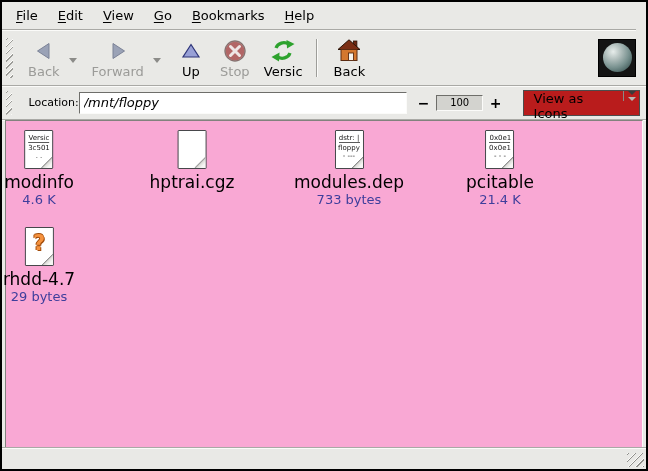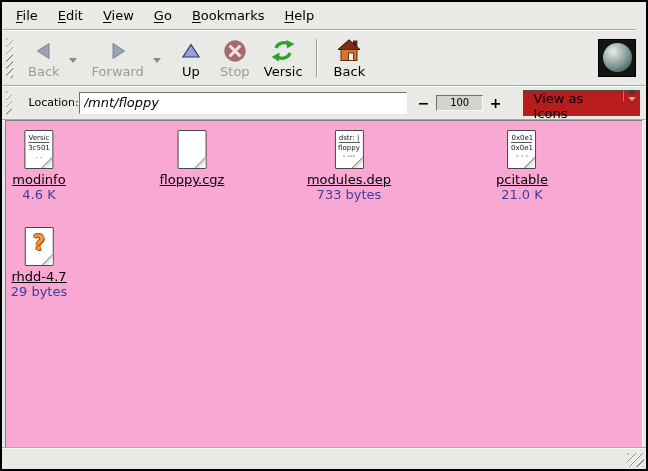--- a/index.html
+++ b/index.html
@@ -86,21 +86,21 @@
   .doc-icon::after{
     content:"";position:absolute;right:0;bottom:0;width:11px;height:11px;
     background:linear-gradient(135deg,rgba(0,0,0,0) 46%,#8e8e8e 50%,#dededa 58%,#f6f6f4 78%);
   }
   .doc-preview{padding-top:3px;font-size:7px;line-height:8px;color:#161616;overflow:hidden;}
   .doc-preview .pline:first-child{border-bottom:1px solid #5a5a5a;margin:0 3px 1px;}
   .q-mark{
     display:block;margin-top:4px;font-size:21px;line-height:22px;font-weight:bold;
     color:#f5923e;text-shadow:1px 1px 0 #a04a08,-1px 0 0 #a04a08,0 -1px 0 #a04a08;
   }
-  .file-name{font-size:13px;color:#000;text-decoration:underline;}
+  .file-name{font-size:17px;color:#000;}
   .file-size{font-size:13px;color:#3e3e9c;}
   
   .statusbar{
     position:absolute;left:0;right:0;bottom:0;height:20px;
     border-top:1px solid #fbfbf9;box-shadow:0 -1px 0 #a9a9a5;
   }
   .grip{
     position:absolute;right:2px;bottom:2px;width:17px;height:14px;
     background:repeating-linear-gradient(135deg,#fbfbf9 0 1px,#8f8f8b 1px 2px,rgba(0,0,0,0) 2px 5px);
   }
@@ -222,45 +222,45 @@
           <div class="pline">3c501</div>
           <div class="pline">. .</div>
         </div>
       </div>
       <div class="file-name">modinfo</div>
       <div class="file-size">4.6 K</div>
     </div>
 
     <div class="file-item" style="left:186px;top:9px;">
       <div class="doc-icon"></div>
-      <div class="file-name">floppy.cgz</div>
+      <div class="file-name">hptrai.cgz</div>
     </div>
 
     <div class="file-item" style="left:343px;top:9px;">
       <div class="doc-icon">
         <div class="doc-preview">
           <div class="pline">dstr: |</div>
           <div class="pline">floppy</div>
           <div class="pline">-  ---</div>
         </div>
       </div>
       <div class="file-name">modules.dep</div>
       <div class="file-size">733 bytes</div>
     </div>
 
-    <div class="file-item" style="left:516px;top:9px;">
+    <div class="file-item" style="left:494px;top:9px;">
       <div class="doc-icon">
         <div class="doc-preview">
           <div class="pline">0x0e1</div>
           <div class="pline">0x0e1</div>
           <div class="pline">-  -  -</div>
         </div>
       </div>
       <div class="file-name">pcitable</div>
-      <div class="file-size">21.0 K</div>
+      <div class="file-size">21.4 K</div>
     </div>
 
     <div class="file-item" style="left:33px;top:106px;">
       <div class="doc-icon">
         <span class="q-mark">?</span>
       </div>
       <div class="file-name">rhdd-4.7</div>
       <div class="file-size">29 bytes</div>
     </div>
 

